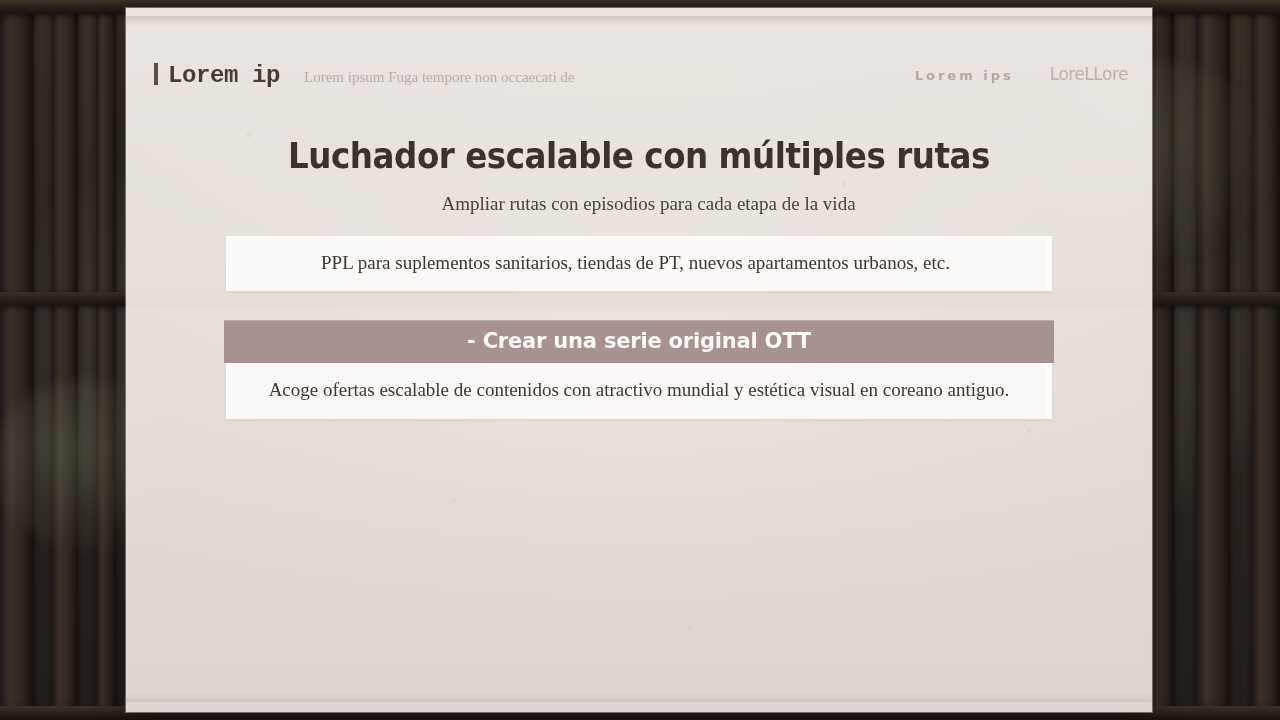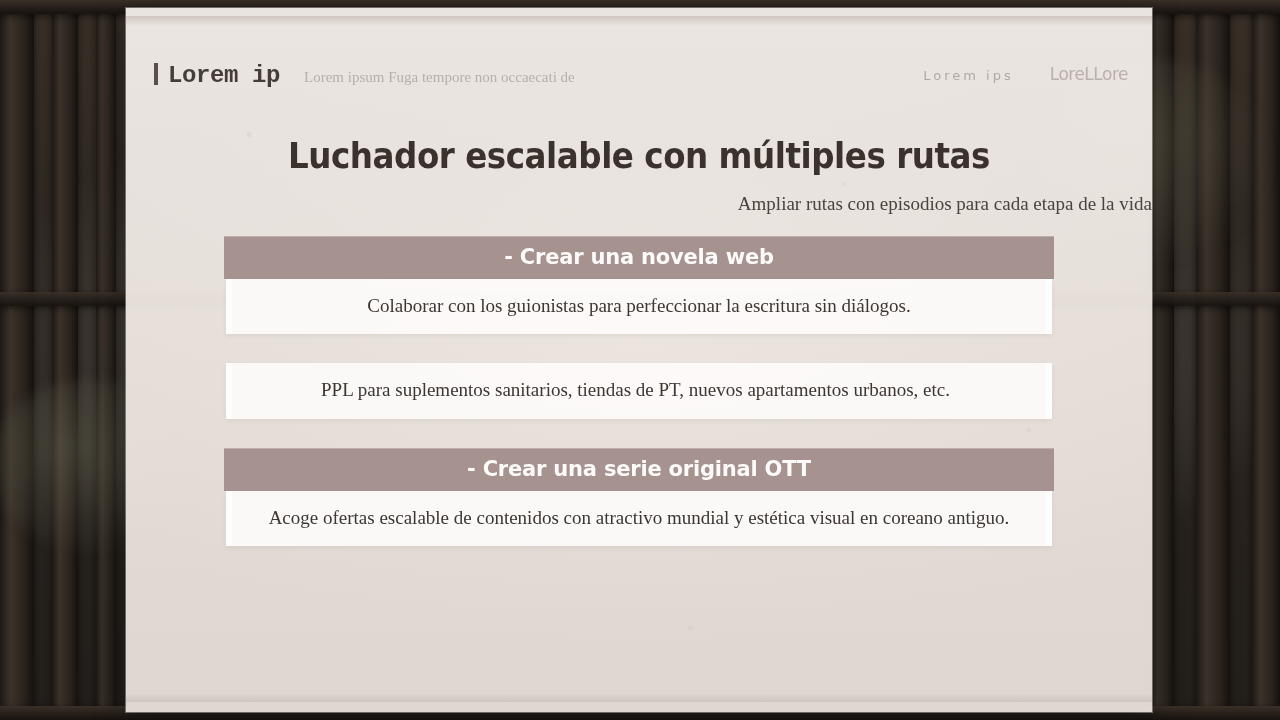--- a/index.html
+++ b/index.html
@@ -130,21 +130,21 @@
   }
   .header-right {
     margin-left: auto;
     display: flex;
     align-items: baseline;
     gap: 36px;
   }
   .header-link {
     font-family: "DejaVu Sans", sans-serif;
     font-size: 13px;
-    font-weight: normal;
+    font-weight: bold;
     letter-spacing: 3px;
     color: #b3a8a2;
   }
   .header-logo {
     font-family: "DejaVu Sans", sans-serif;
     font-size: 17px;
     font-weight: normal;
     color: #bbb0ab;
     letter-spacing: -0.5px;
   }
@@ -161,21 +161,21 @@
     font-size: 35px;
     color: #3b322d;
     letter-spacing: -0.5px;
     transform: scaleX(0.93);
   }
   .subtitle {
     position: absolute;
     top: 185px;
     left: 4px;
     right: 0;
-    text-align: right;
+    text-align: center;
     font-family: "Liberation Serif", serif;
     font-size: 19px;
     color: #4a423d;
     padding-left: 15px;
   }
 
   
   .items {
     position: absolute;
     top: 228px;
@@ -248,24 +248,20 @@
         <span class="header-link">Lorem ips</span>
         <span class="header-logo">LoreLLore</span>
       </div>
     </div>
 
     <div class="title">Luchador escalable con múltiples rutas</div>
     <div class="subtitle">Ampliar rutas con episodios para cada etapa de la vida</div>
 
     <div class="items">
 
-      <div class="item item-1">
-        <div class="item-head">- Crear una novela web</div>
-        <div class="item-body">Colaborar con los guionistas para perfeccionar la escritura sin diálogos.</div>
-      </div>
 
       <div class="item item-2">
         <div class="item-body">PPL para suplementos sanitarios, tiendas de PT, nuevos apartamentos urbanos, etc.</div>
       </div>
 
       <div class="item item-3">
         <div class="item-head">- Crear una serie original OTT</div>
         <div class="item-body">Acoge ofertas escalable de contenidos con atractivo mundial y estética visual en coreano antiguo.</div>
       </div>
 

